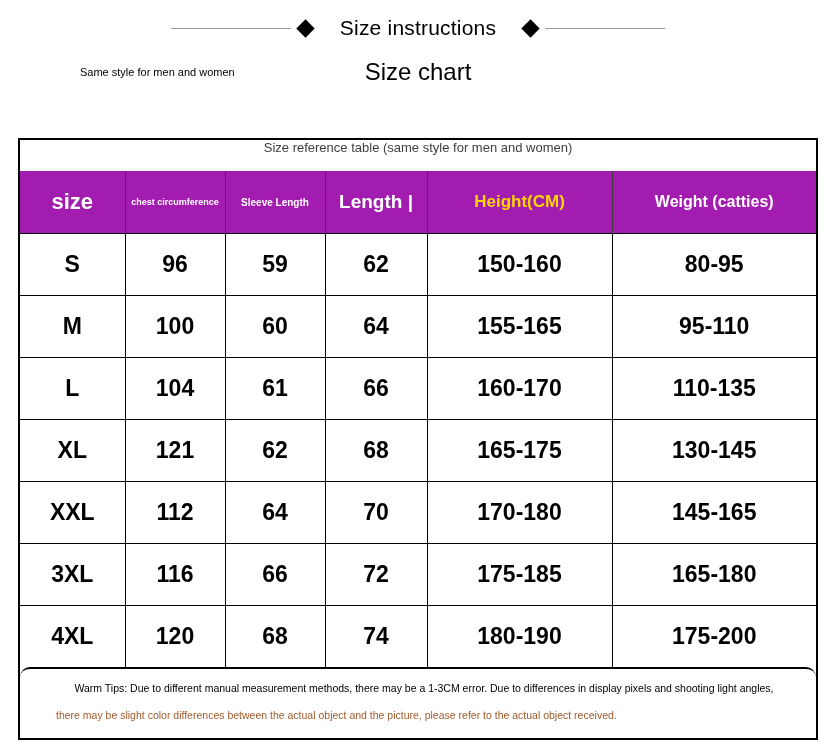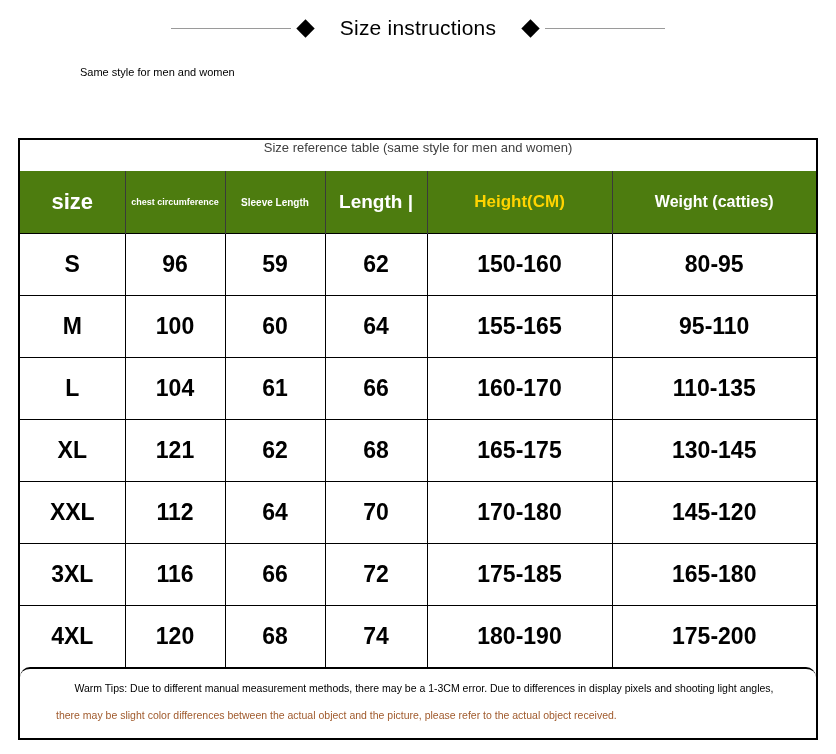--- a/index.html
+++ b/index.html
@@ -93,21 +93,21 @@
     table-layout: fixed;
   }
   col.c0 { width: 105px; }
   col.c1 { width: 100px; }
   col.c2 { width: 100px; }
   col.c3 { width: 102px; }
   col.c4 { width: 185px; }
   col.c5 { width: 204px; }
 
   thead th {
-    background: #4d7c0f;
+    background: #a21caf;
     color: #fff;
     height: 60px;
     border-right: 1px solid #3a3a3a;
     font-weight: bold;
     vertical-align: middle;
     text-align: center;
   }
   thead th:last-child { border-right: none; }
   th.h-size    { font-size: 22px; }
   th.h-chest   { font-size: 9px; }
@@ -155,20 +155,21 @@
 <body>
 
 <div class="header">
   <div class="title-row">
     <div class="rule left"></div>
     <div class="diamond"></div>
     <div class="main-title">Size instructions</div>
     <div class="diamond"></div>
     <div class="rule right"></div>
   </div>
+  <div class="sub-title">Size chart</div>
   <div class="corner-note">Same style for men and women</div>
 </div>
 
 <div class="table-wrap">
   <div class="caption">Size reference table (same style for men and women)</div>
 
   <table>
     <colgroup>
       <col class="c0">
         <col class="c1">
@@ -219,21 +220,21 @@
         <td class="num-col">68</td>
         <td class="range-col">165-175</td>
         <td class="range-col">130-145</td>
       </tr>
       <tr>
         <td class="size-col">XXL</td>
         <td class="num-col">112</td>
         <td class="num-col">64</td>
         <td class="num-col">70</td>
         <td class="range-col">170-180</td>
-        <td class="range-col">145-120</td>
+        <td class="range-col">145-165</td>
       </tr>
       <tr>
         <td class="size-col">3XL</td>
         <td class="num-col">116</td>
         <td class="num-col">66</td>
         <td class="num-col">72</td>
         <td class="range-col">175-185</td>
         <td class="range-col">165-180</td>
       </tr>
       <tr>

